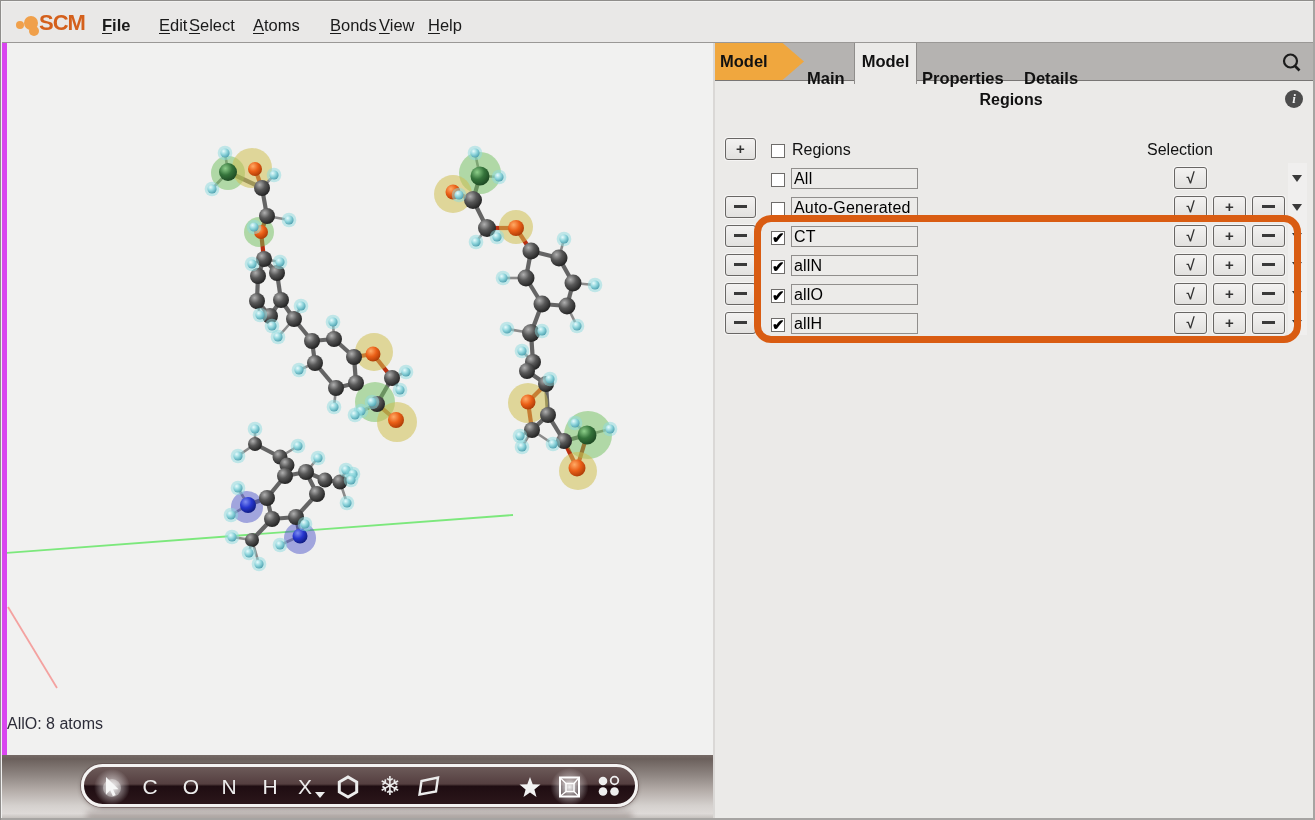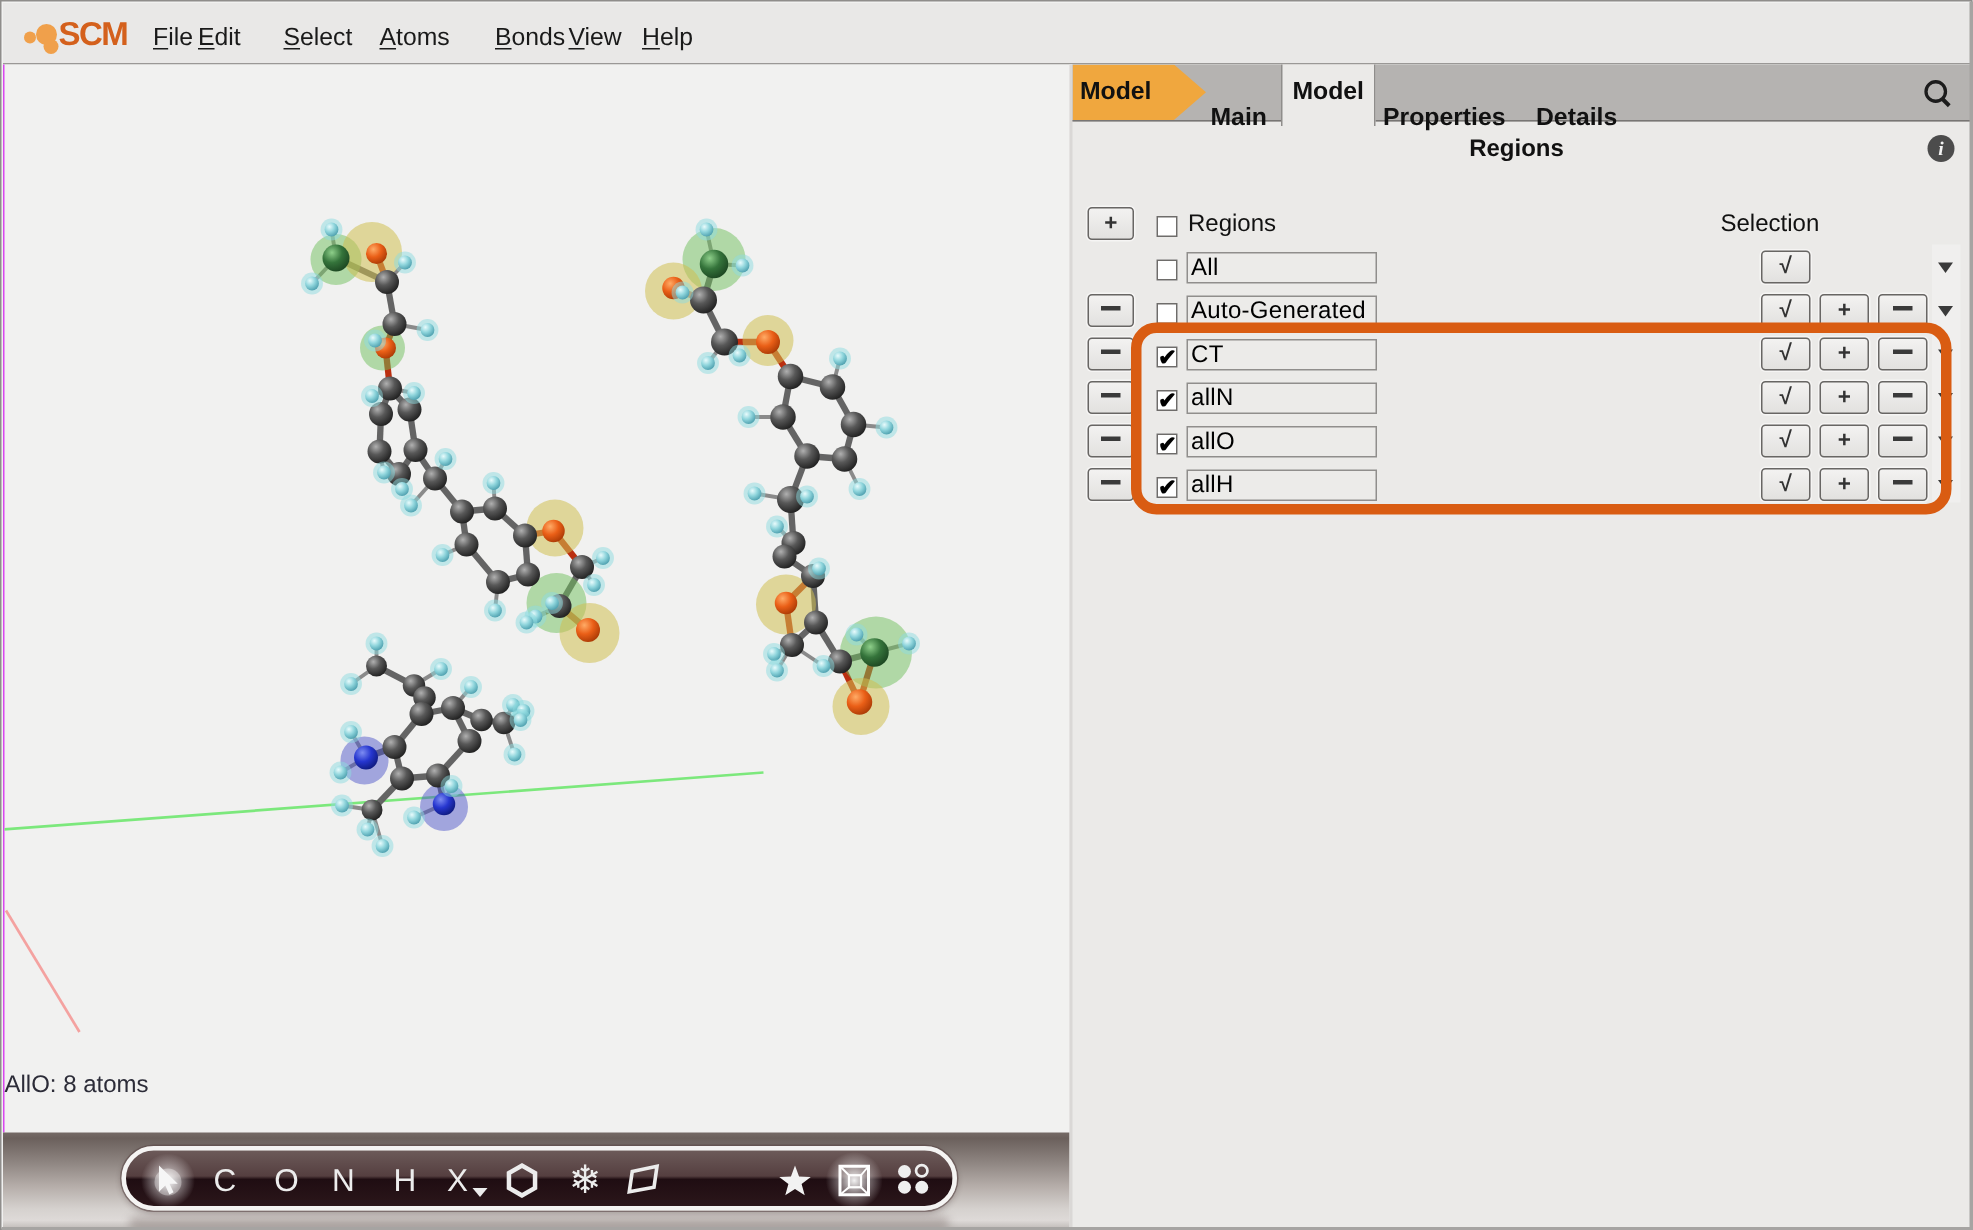--- a/index.html
+++ b/index.html
@@ -6,21 +6,21 @@
 body{width:1315px;height:820px;overflow:hidden;font-family:"Liberation Sans",sans-serif;background:#f1f1f0;}
 #win{position:absolute;left:0;top:0;width:1315px;height:820px;box-sizing:border-box;border:1px solid #8f8d8b;}
 
 #menubar{position:absolute;left:1px;top:1px;width:1313px;height:40px;background:#e9e8e7;border-bottom:1px solid #9a9896;}
 .mi{position:absolute;top:14px;font-size:16.5px;color:#1a1a1a;}
 .mi u{text-decoration:underline;text-underline-offset:2px;}
 #logo{position:absolute;left:0;top:0;width:90px;height:40px;padding-left:28px;}
 #scmtxt{position:absolute;left:37px;top:8px;font-size:22px;font-weight:bold;color:#d4601c;letter-spacing:-1px;}
 .lc{position:absolute;border-radius:50%;background:#f0a04b;}
 
-#viewer{position:absolute;left:1px;top:42px;width:712px;height:712px;background:#f1f1f0;border-left:1px solid #d946ef;}
+#viewer{position:absolute;left:1px;top:42px;width:712px;height:712px;background:#f1f1f0;border-left:5px solid #d946ef;}
 #status{position:absolute;left:0px;top:672px;font-size:16px;color:#2c2c38;}
 
 #strip{position:absolute;left:1px;top:754px;width:712px;height:65px;background:linear-gradient(180deg,#756a66 0%,#6b605c 6%,#8d8480 30%,#b5ada9 55%,#d5d1ce 78%,#dedad8 90%,#c2bdba 98%,#a29d9a 100%);}
 #pill{position:absolute;left:79px;top:9px;width:557px;height:43px;border-radius:22px;border:3px solid #f5f4f3;box-sizing:border-box;background:linear-gradient(180deg,#6c5a59 0%,#553f40 46%,#1f0d12 52%,#2b161a 100%);box-shadow:0 0 0 1px rgba(90,70,70,.55),0 2px 4px rgba(40,20,20,.3);}
 #pillref{position:absolute;left:84px;top:56px;width:547px;height:9px;border-radius:8px;background:rgba(80,60,58,.28);filter:blur(3px);}
 
 #panel{position:absolute;left:712px;top:42px;width:603px;height:777px;background:#ebeae8;border-left:2px solid #dad8d6;box-sizing:border-box;}
 #tabbar{position:absolute;left:0;top:0;width:602px;height:37px;background:#b5b3b1;border-bottom:1px solid #787674;}
 .tab{position:absolute;top:0;height:37px;line-height:37px;font-size:16.5px;font-weight:bold;color:#111;margin-top:17px;}
 #tabReax{position:absolute;left:0;top:0;width:89px;height:37px;background:#f0a73e;clip-path:polygon(0 0,76% 0,100% 50%,76% 100%,0 100%);}
@@ -42,22 +42,22 @@
 </head>
 <body>
 <div id="win">
   <div id="menubar">
     <div id="logo">
       <div class="lc" style="left:22px;top:14px;width:14px;height:14px;"></div>
       <div class="lc" style="left:14px;top:19px;width:8px;height:8px;"></div>
       <div class="lc" style="left:27px;top:24px;width:10px;height:10px;"></div>
       <div id="scmtxt">SCM</div>
     </div>
-    <div class="mi" style="left:100px;"><u>F</u>ile</div>
-    <div class="mi" style="left:130px;"><u>E</u>dit</div>
+    <div class="mi" style="left:100px;font-weight:bold;"><u>F</u>ile</div>
+    <div class="mi" style="left:157px;"><u>E</u>dit</div>
     <div class="mi" style="left:187px;"><u>S</u>elect</div>
     <div class="mi" style="left:251px;"><u>A</u>toms</div>
     <div class="mi" style="left:328px;"><u>B</u>onds</div>
     <div class="mi" style="left:377px;"><u>V</u>iew</div>
     <div class="mi" style="left:426px;"><u>H</u>elp</div>
   </div>
 
   <div id="viewer">
     <svg id="mol" width="712" height="712" viewBox="1 42 712 712">
 

